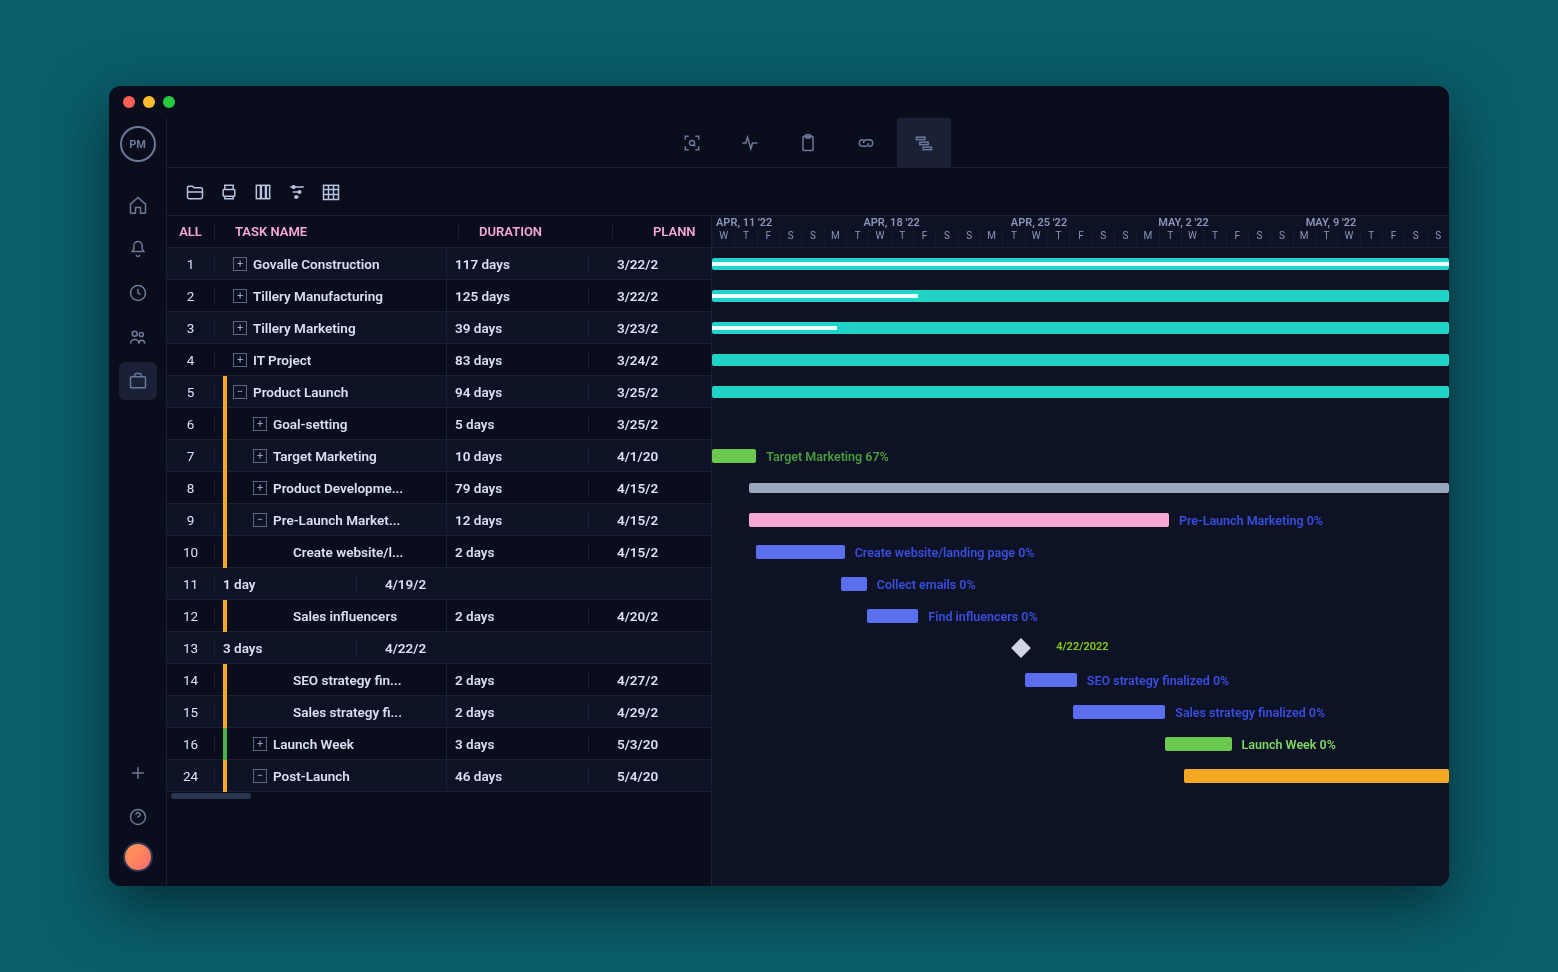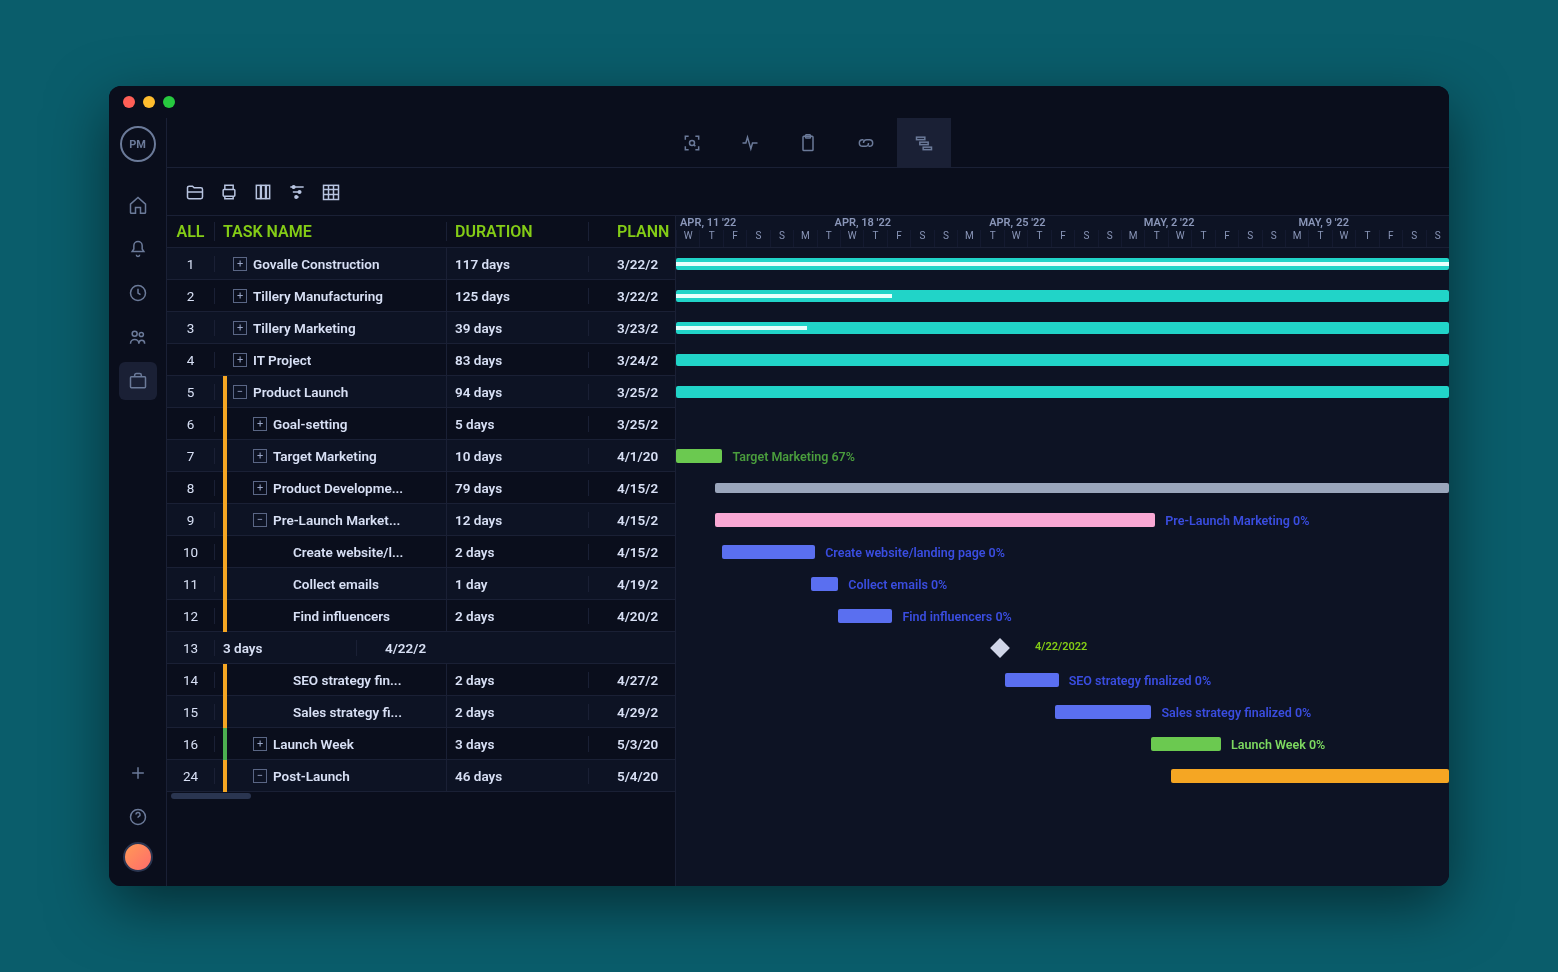--- a/index.html
+++ b/index.html
@@ -120,21 +120,21 @@
     display: flex;
     flex-direction: column;
     border-right: 1px solid #1a2035;
   }
   .grid-header, .grid-row {
     display: flex;
     height: 32px;
     align-items: center;
     border-bottom: 1px solid #1a2035;
   }
-  .grid-header { color: #84cc16; font-size: 16px; font-weight: 600; }
+  .grid-header { color: #f9a8d4; font-size: 13px; font-weight: 600; gap: 12px; }
   .grid-row { color: #d8e0f5; font-size: 13.5px; }
   .grid-row.even { background: #0d1324; }
   .col-idx { width: 48px; text-align: center; border-right: 1px solid #1a2035; }
   .col-name { width: 232px; padding-left: 8px; border-right: 1px solid #1a2035; display: flex; align-items: center; gap: 6px; overflow: hidden; white-space: nowrap; }
   .col-dur  { width: 142px; padding-left: 8px; border-right: 1px solid #1a2035; font-weight: 600; }
   .col-plan { width: 66px;  padding-left: 8px; overflow: hidden; white-space: nowrap; font-weight: 600; margin-left: 20px; }
   .indent-bar { width: 4px; height: 32px; flex-shrink:0; }
   .indent-bar.orange { background: #f5a623; }
   .indent-bar.green  { background: #4caf50; }
   .indent-bar.none   { background: transparent; }
@@ -493,38 +493,31 @@
                   <div class="spacer-sm"></div>
                   <div class="spacer-sm"></div>
                   <div class="spacer-sm"></div>
                   <div class="task-text">Create website/l...</div>
                 </div>
                 <div class="col-dur">2 days</div>
                 <div class="col-plan">4/15/2</div>
               </div>
               <div class="grid-row even">
                 <div class="col-idx">11</div>
-                <div class="col-name">
-                  <div class="indent-bar orange"></div>
-                  <div class="spacer-sm"></div>
-                  <div class="spacer-sm"></div>
-                  <div class="spacer-sm"></div>
-                  <div class="task-text">Collect emails</div>
-                </div>
                 <div class="col-dur">1 day</div>
                 <div class="col-plan">4/19/2</div>
               </div>
               <div class="grid-row">
                 <div class="col-idx">12</div>
                 <div class="col-name">
                   <div class="indent-bar orange"></div>
                   <div class="spacer-sm"></div>
                   <div class="spacer-sm"></div>
                   <div class="spacer-sm"></div>
-                  <div class="task-text">Find influencers</div>
+                  <div class="task-text">Sales influencers</div>
                 </div>
                 <div class="col-dur">2 days</div>
                 <div class="col-plan">4/20/2</div>
               </div>
               <div class="grid-row even">
                 <div class="col-idx">13</div>
                 <div class="col-dur">3 days</div>
                 <div class="col-plan">4/22/2</div>
               </div>
               <div class="grid-row">

